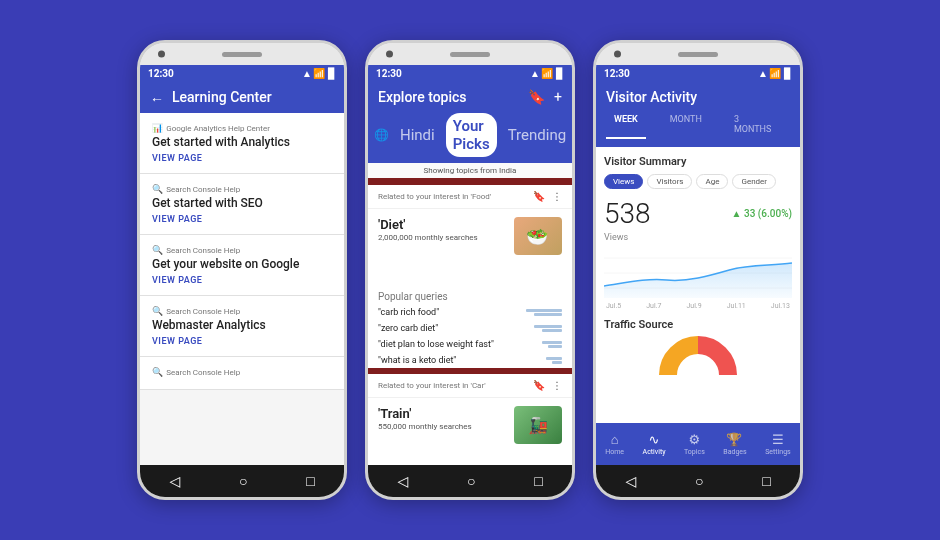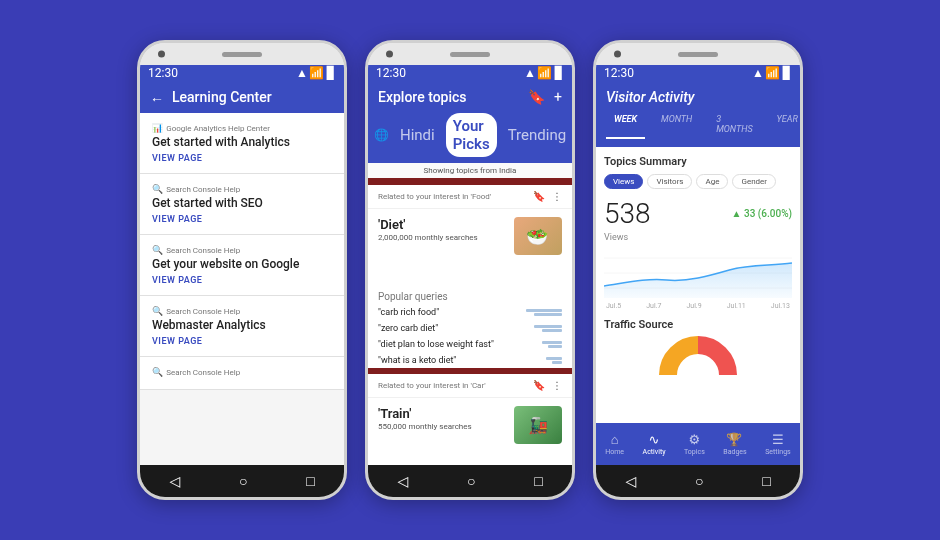--- a/index.html
+++ b/index.html
@@ -56,22 +56,22 @@
       background: #3a4cc0;
       height: 16px;
       display: flex;
       align-items: center;
       justify-content: space-between;
       padding: 0 8px;
       flex-shrink: 0;
     }
     .status-bar span {
       color: white;
-      font-size: 12px;
-      font-weight: 400;
+      font-size: 10px;
+      font-weight: 700;
     }
     .status-icons {
       display: flex;
       align-items: center;
       gap: 2px;
     }
 
     .phone-bottom-bar {
       background: #1a1a1a;
       height: 32px;
@@ -270,31 +270,30 @@
       gap: 1px;
       align-items: flex-end;
     }
     .bar { background: #aac4e0; height: 3px; border-radius: 1px; }
 
     
     .va-header {
       background: #3a4cc0;
       padding: 8px 10px;
       flex-shrink: 0;
-      font-style: italic;
     }
     .va-title {
       color: white;
       font-size: 14px;
       font-weight: 500;
       margin-bottom: 6px;
     }
     .va-tabs {
       display: flex;
-      gap: 8px;
+      gap: 16px;
     }
     .va-tab {
       color: rgba(255,255,255,0.6);
       font-size: 9px;
       padding: 3px 8px;
       cursor: pointer;
       border-bottom: 2px solid transparent;
     }
     .va-tab.active {
       color: white;
@@ -633,21 +632,21 @@
     <div class="va-tabs">
       <span class="va-tab active">WEEK</span>
       <span class="va-tab">MONTH</span>
       <span class="va-tab">3 MONTHS</span>
       <span class="va-tab">YEAR</span>
     </div>
   </div>
 
   <div class="va-content">
     <div class="visitor-summary-card">
-      <div class="vs-title">Topics Summary</div>
+      <div class="vs-title">Visitor Summary</div>
       <div class="vs-filter-row">
         <span class="vs-filter active">Views</span>
         <span class="vs-filter">Visitors</span>
         <span class="vs-filter">Age</span>
         <span class="vs-filter">Gender</span>
       </div>
       <div class="vs-metric">
         <span class="vs-number">538</span>
         <span class="vs-change">▲ 33 (6.00%)</span>
       </div>

